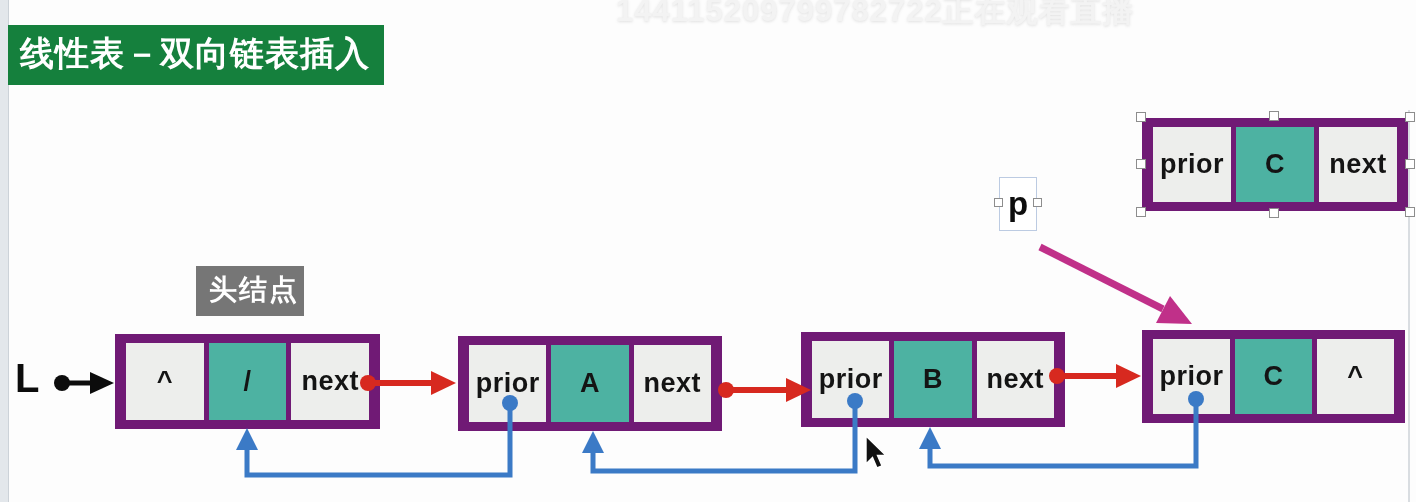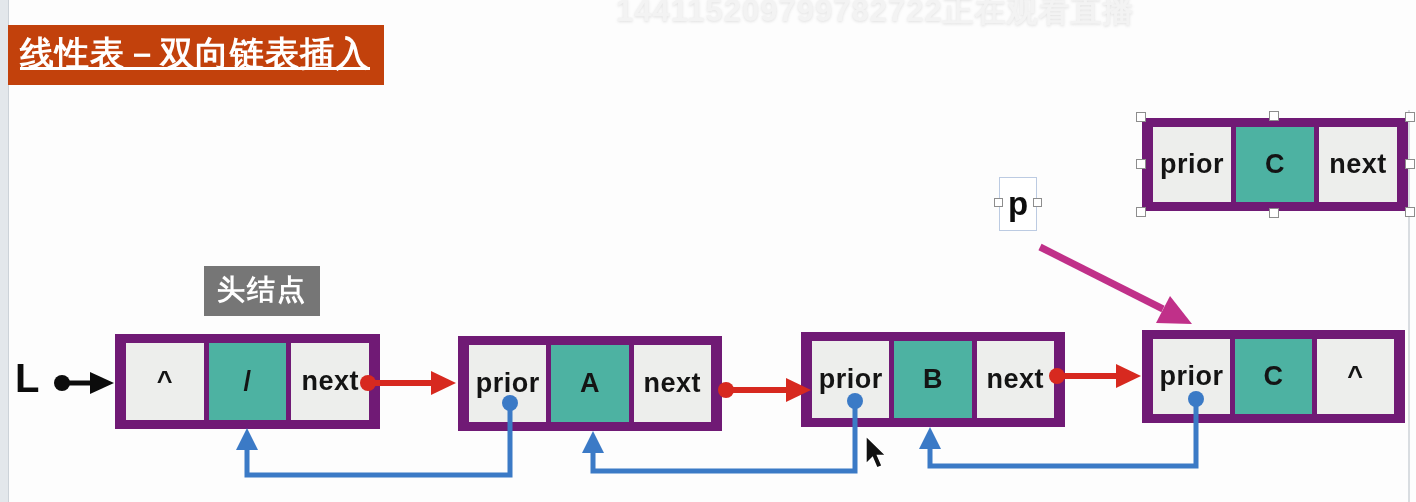--- a/index.html
+++ b/index.html
@@ -17,29 +17,29 @@
     background:#d9dde1;
   }
   .watermark{
     position:absolute;left:616px;top:-10px;
     font-size:31px;font-weight:600;letter-spacing:1px;
     color:#f3f3f3;text-shadow:0 1px 3px rgba(190,190,190,.45);
     white-space:nowrap;user-select:none;
   }
   .title-banner{
     position:absolute;left:8px;top:25px;
-    background:#c2410c;color:#ffffff;
+    background:#15803d;color:#ffffff;
     font-size:34px;font-weight:700;letter-spacing:1px;
-    padding:6px 14px 8px 12px;white-space:nowrap;text-decoration:underline;
+    padding:6px 14px 8px 12px;white-space:nowrap;
   }
   .head-label{
-    position:absolute;left:204px;top:266px;
+    position:absolute;left:196px;top:266px;
     background:#767676;color:#ffffff;
     font-size:28px;font-weight:700;letter-spacing:2px;
-    padding:5px 13px 7px 13px;
+    padding:5px 5px 7px 13px;
   }
   .l-label{
     position:absolute;left:15px;top:356px;
     color:#0c0c0c;font-size:40px;font-weight:800;
   }
   .node{
     position:absolute;box-sizing:border-box;
     background:#701a75;
     display:flex;gap:5px;padding:9px 11px;
   }

